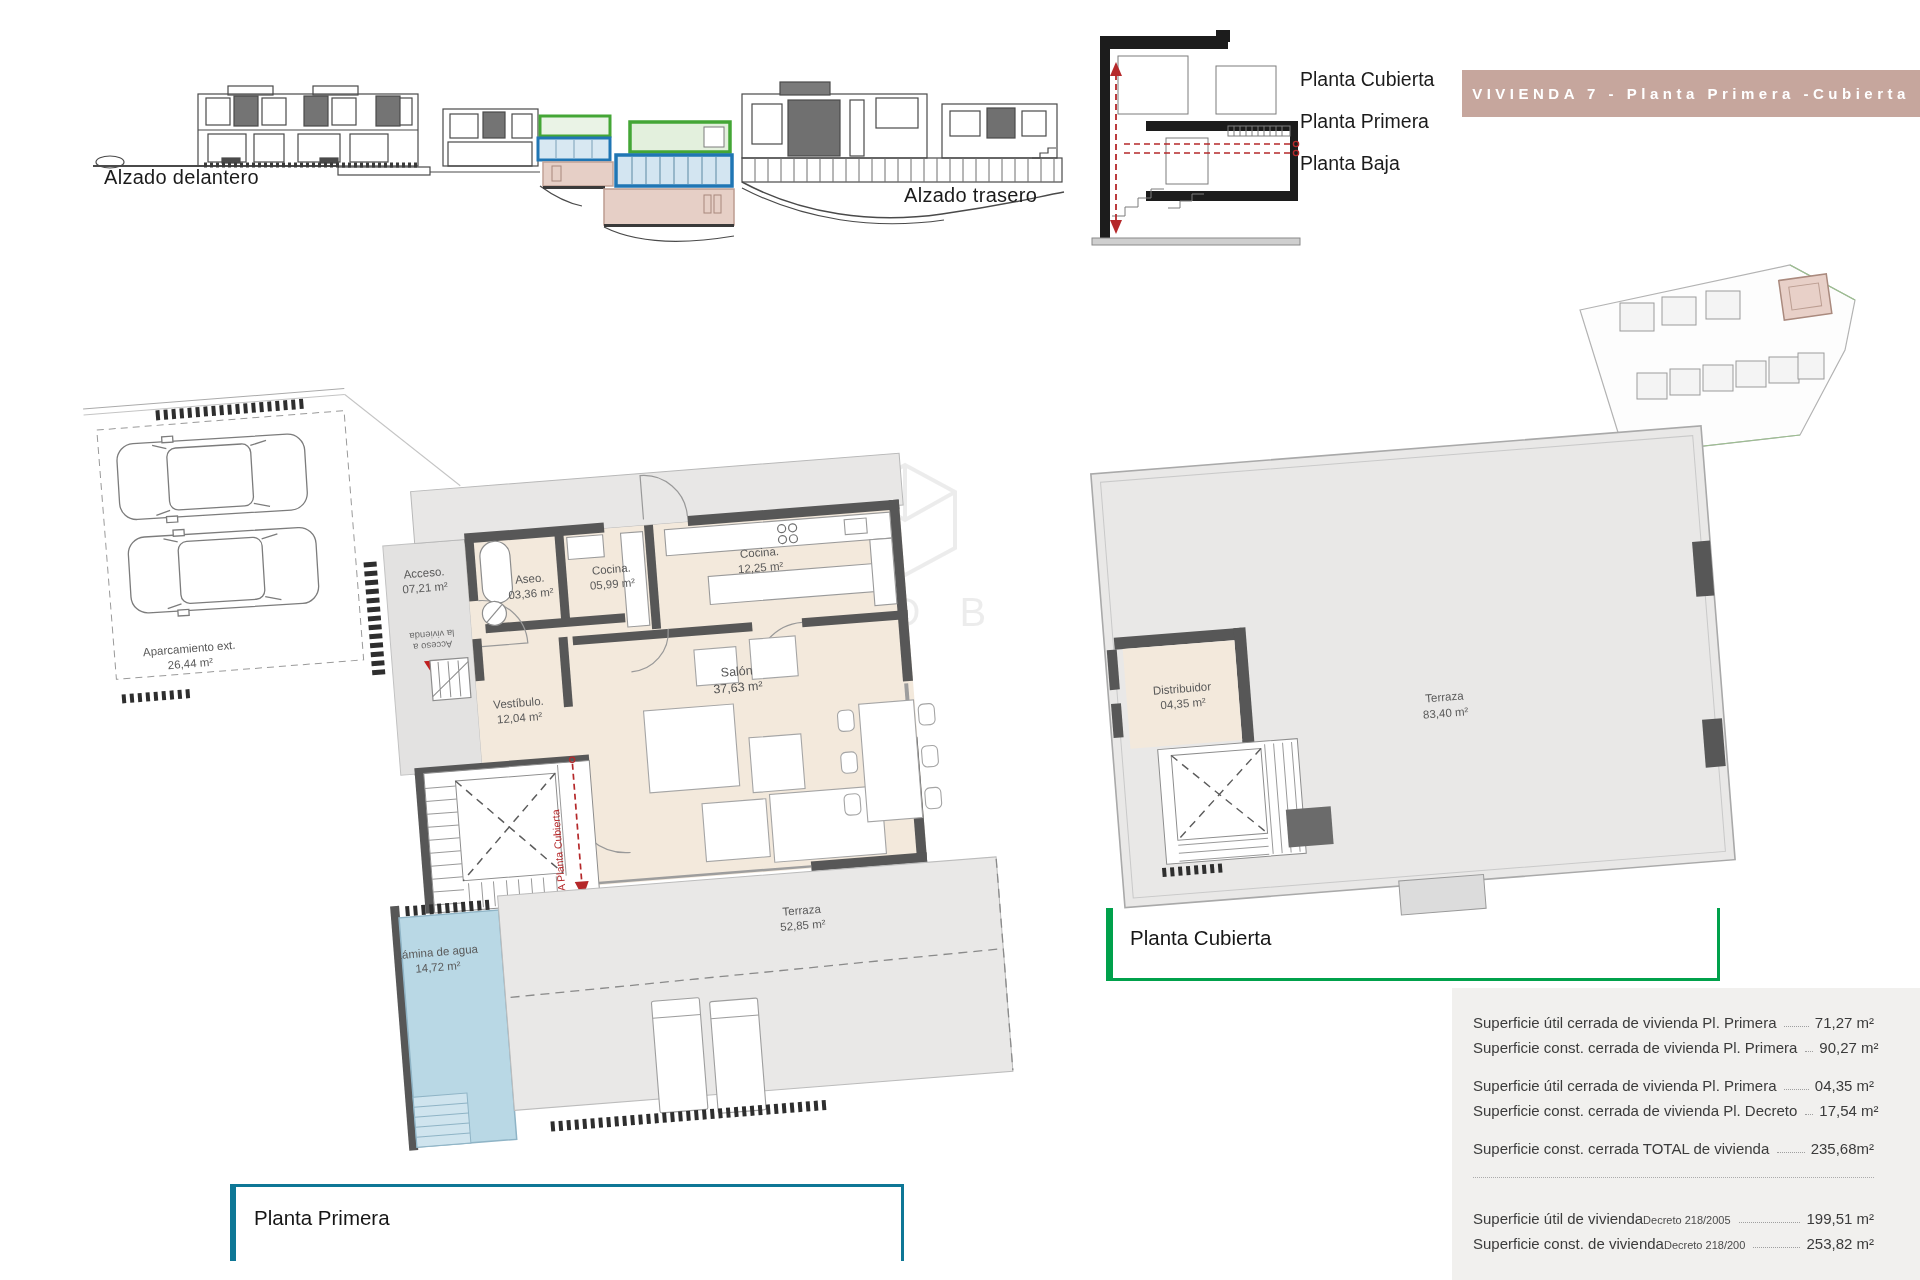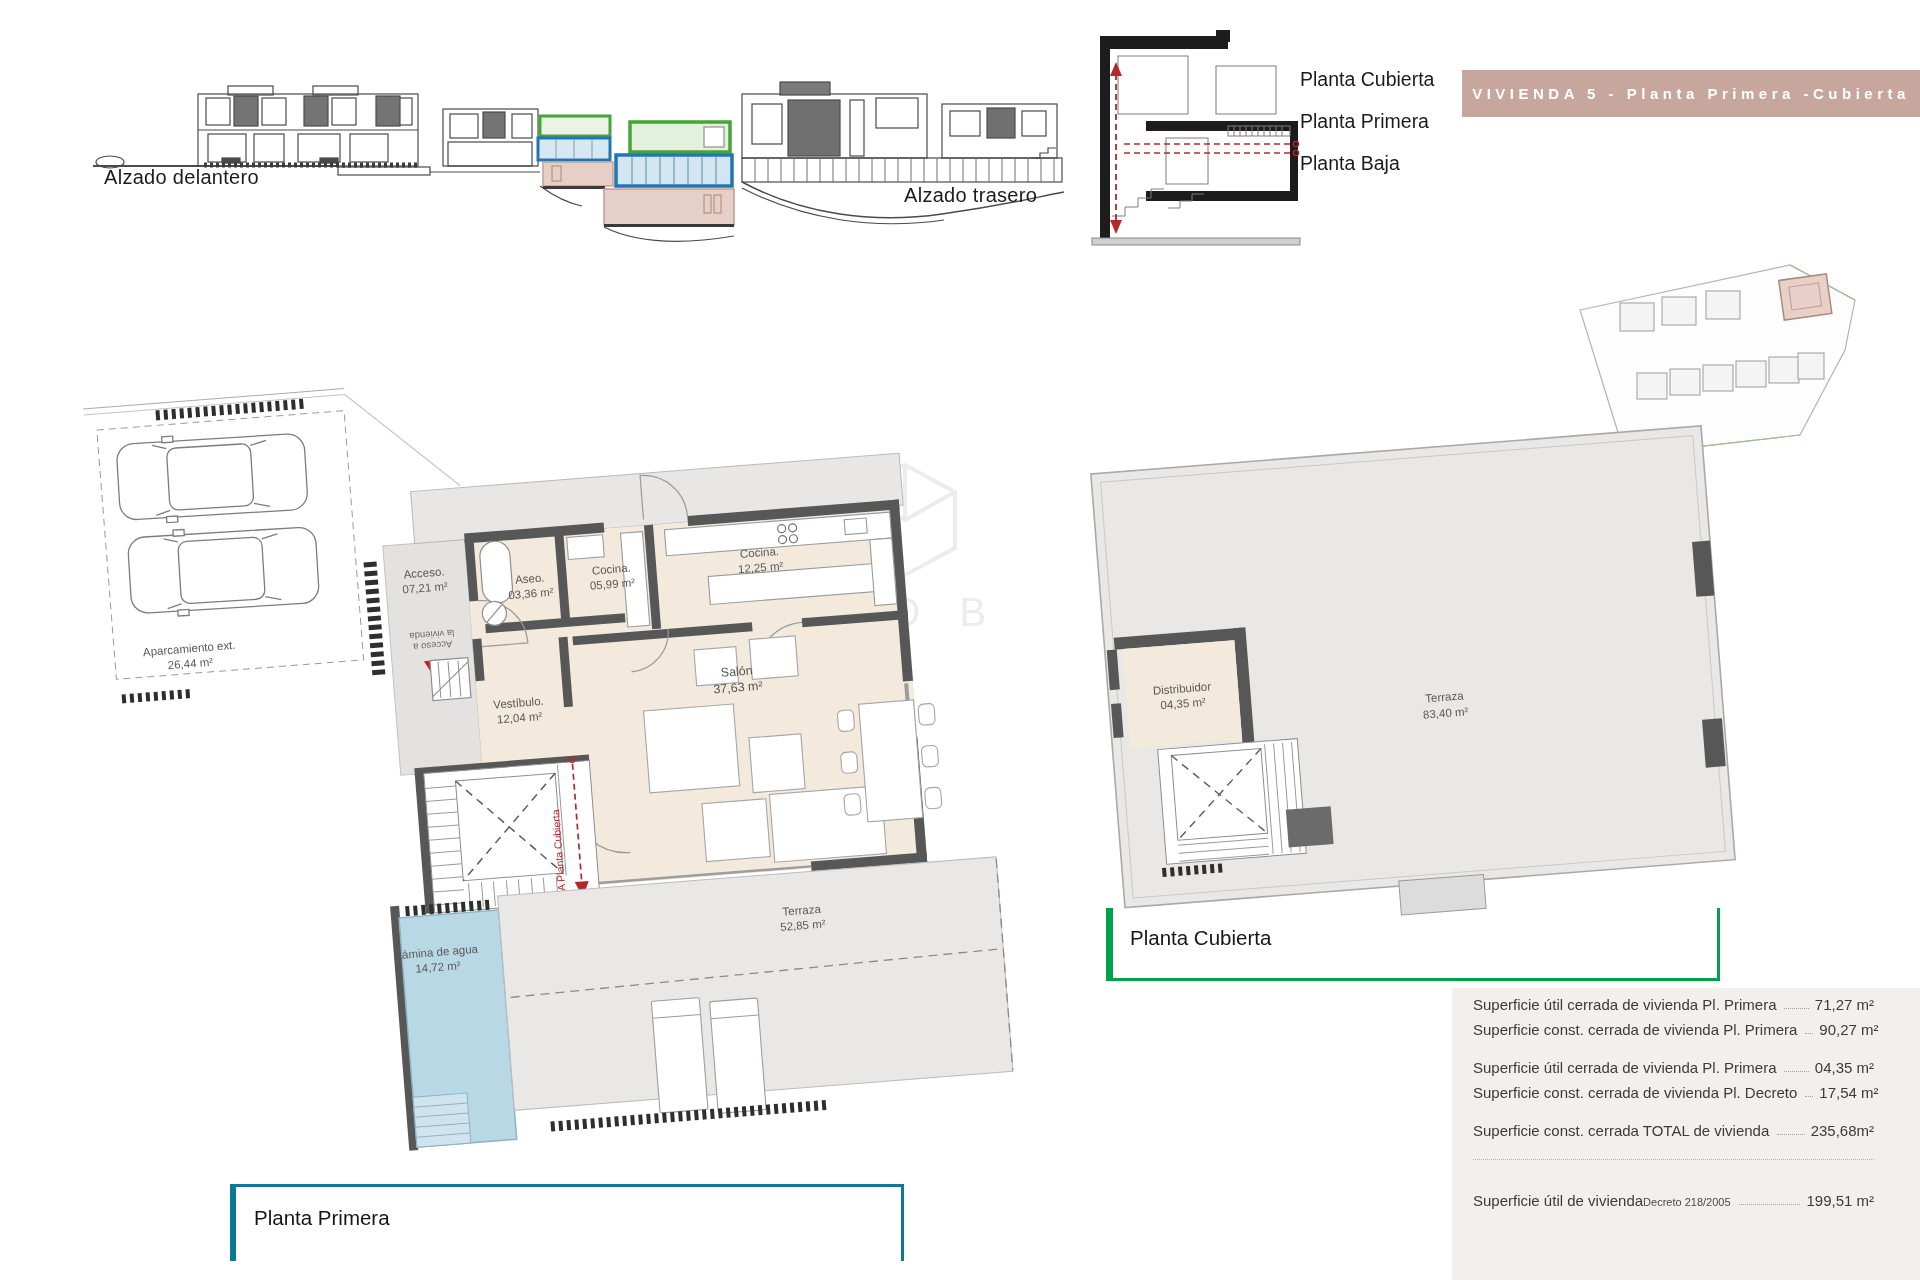--- a/index.html
+++ b/index.html
@@ -18,21 +18,21 @@
   .redtxt{font-size:10.5px;fill:#b5282a;}
   .flip{font-size:9.5px;fill:#6a6a6a;}
   .wall{fill:#575757;}
   .hatch{stroke:#2e2e2e;}
   .bracket1{left:230px;top:1184px;width:665px;height:74px;
             border-top:3px solid #0e7796;border-left:6px solid #0e7796;border-right:3px solid #0e7796;}
   .bracket2{left:1106px;top:908px;width:604px;height:70px;
             border-left:7px solid #00a14b;border-bottom:3px solid #00a14b;border-right:3px solid #00a14b;}
   .plantitle{font-size:20.5px;color:#161616;}
   .summary{left:1452px;top:988px;width:468px;height:292px;background:#f1f0ee;
-           box-sizing:border-box;padding:0 46px 0 21px;}
+           box-sizing:border-box;padding:18px 46px 0 21px;}
   .srow{display:flex;align-items:flex-end;height:25px;font-size:15px;color:#3b3b3b;}
   .slabel{white-space:nowrap;}
   .sdecreto{font-size:11px;color:#4a4a4a;white-space:nowrap;padding-bottom:1px;}
   .sleader{flex:1;border-bottom:1.5px dotted #9f9f9f;margin:0 6px 4px 8px;min-width:8px;}
   .svalue{white-space:nowrap;}
   .sgap{height:13px;}
   .sdivider{border-top:1.5px dotted #ababab;margin:20px 0 24px 0;}
   .wm{left:765px;top:460px;width:300px;height:210px;opacity:.13;}
   .wm .wmtext{font-size:40px;letter-spacing:14px;color:#777;margin-top:10px;}
 </style>
@@ -142,21 +142,21 @@
     <line x1="36" y1="127" x2="204" y2="127" stroke-dasharray="6 4" stroke-width="1.6" fill="none"></line>
     <circle cx="208" cy="118" r="2.6" fill="none" stroke-width="1.4"></circle>
     <circle cx="208" cy="127" r="2.6" fill="none" stroke-width="1.4"></circle>
   </g>
 </svg>
 <div class="abs seclabel" style="left:1300px;top:68px;">Planta Cubierta</div>
 <div class="abs seclabel" style="left:1300px;top:110px;">Planta Primera</div>
 <div class="abs seclabel" style="left:1300px;top:152px;">Planta Baja</div>
 
 <div class="abs banner">
-  <span>VIVIENDA 5 - Planta Primera -Cubierta</span>
+  <span>VIVIENDA 7 - Planta Primera -Cubierta</span>
 </div>
 
 <svg class="abs" style="left:1565px;top:255px;" width="305" height="235">
   <path d="M15,55 L225,10 L290,45 L280,95 L235,180 L60,200 Z" fill="#fdfdfd" stroke="#b3b3b3" stroke-width="1.2"></path>
   <line x1="225" y1="10" x2="290" y2="45" stroke="#9bbf8f" stroke-width="1.4"></line>
   <line x1="60" y1="200" x2="235" y2="180" stroke="#9bbf8f" stroke-width="1"></line>
   <g transform="rotate(-8 240 40)">
     <rect x="216" y="22" width="48" height="40" fill="#e8d0c8" stroke="#aa8a7e" stroke-width="1.5"></rect>
     <rect x="225" y="30" width="30" height="23" fill="none" stroke="#bb9d91"></rect>
   </g>
@@ -411,14 +411,20 @@
     <span class="sleader"></span>
     <span class="svalue">235,68m²</span>
   </div>
   <div class="sdivider"></div>
   <div class="srow">
     <span class="slabel">Superficie útil de vivienda</span>
     <span class="sdecreto">Decreto 218/2005</span>
     <span class="sleader"></span>
     <span class="svalue">199,51 m²</span>
   </div>
+  <div class="srow">
+    <span class="slabel">Superficie const. de vivienda</span>
+    <span class="sdecreto">Decreto 218/200</span>
+    <span class="sleader"></span>
+    <span class="svalue">253,82 m²</span>
+  </div>
 
 </div>
 
 </body></html>

